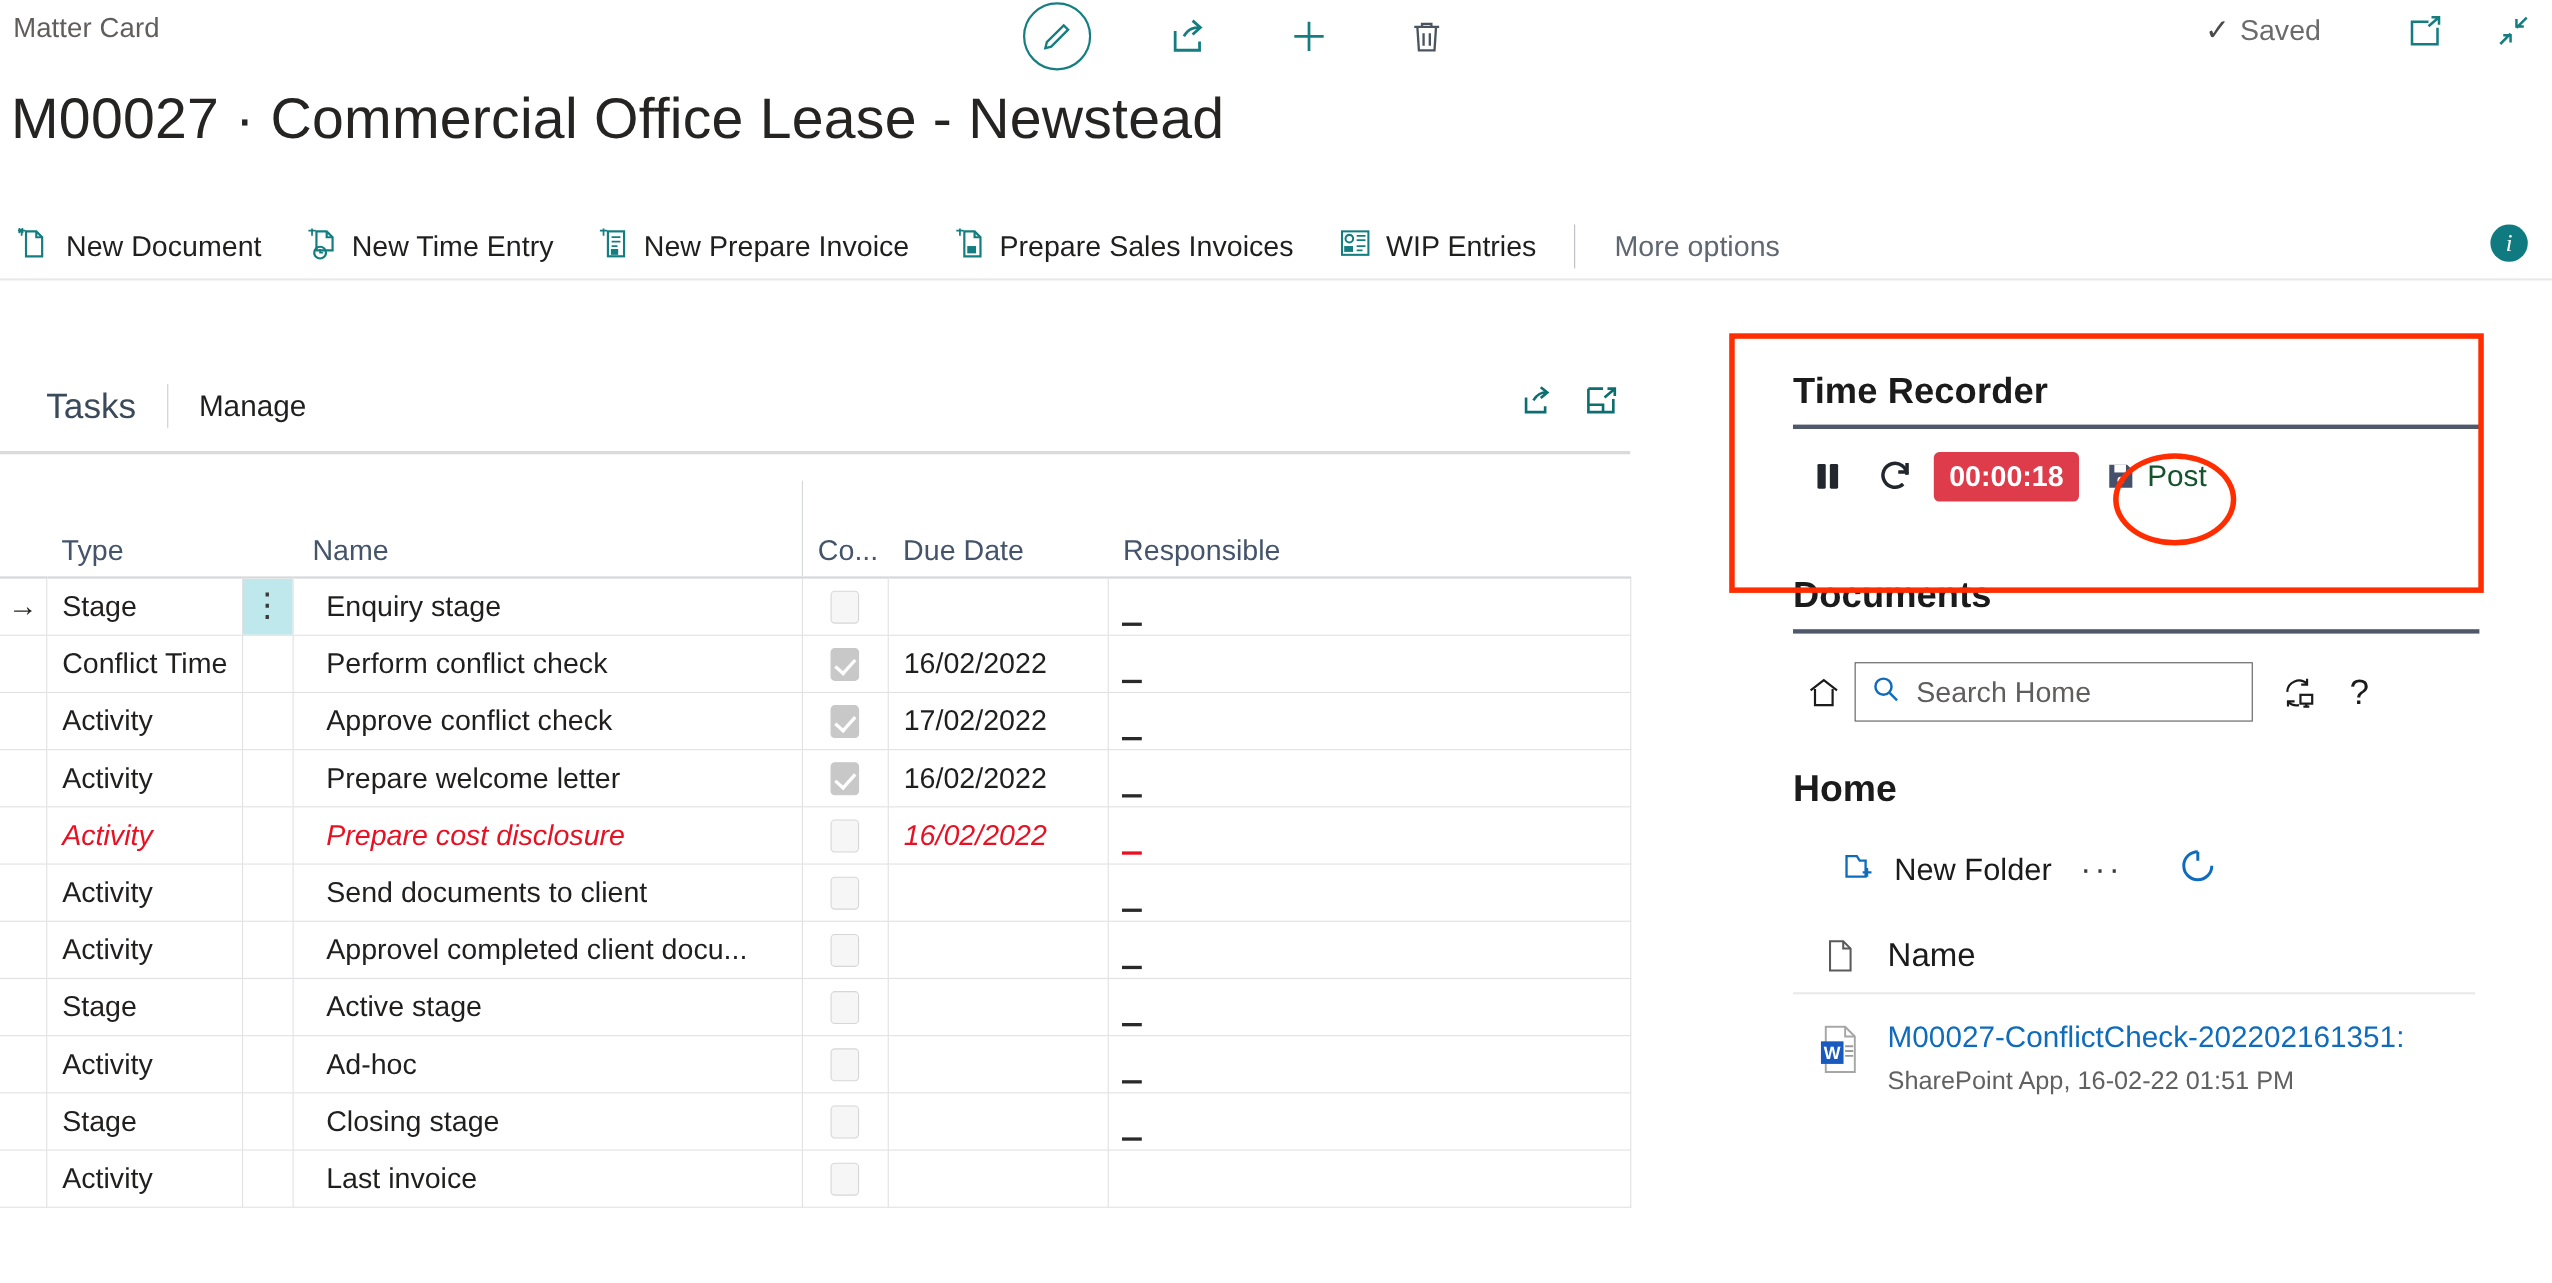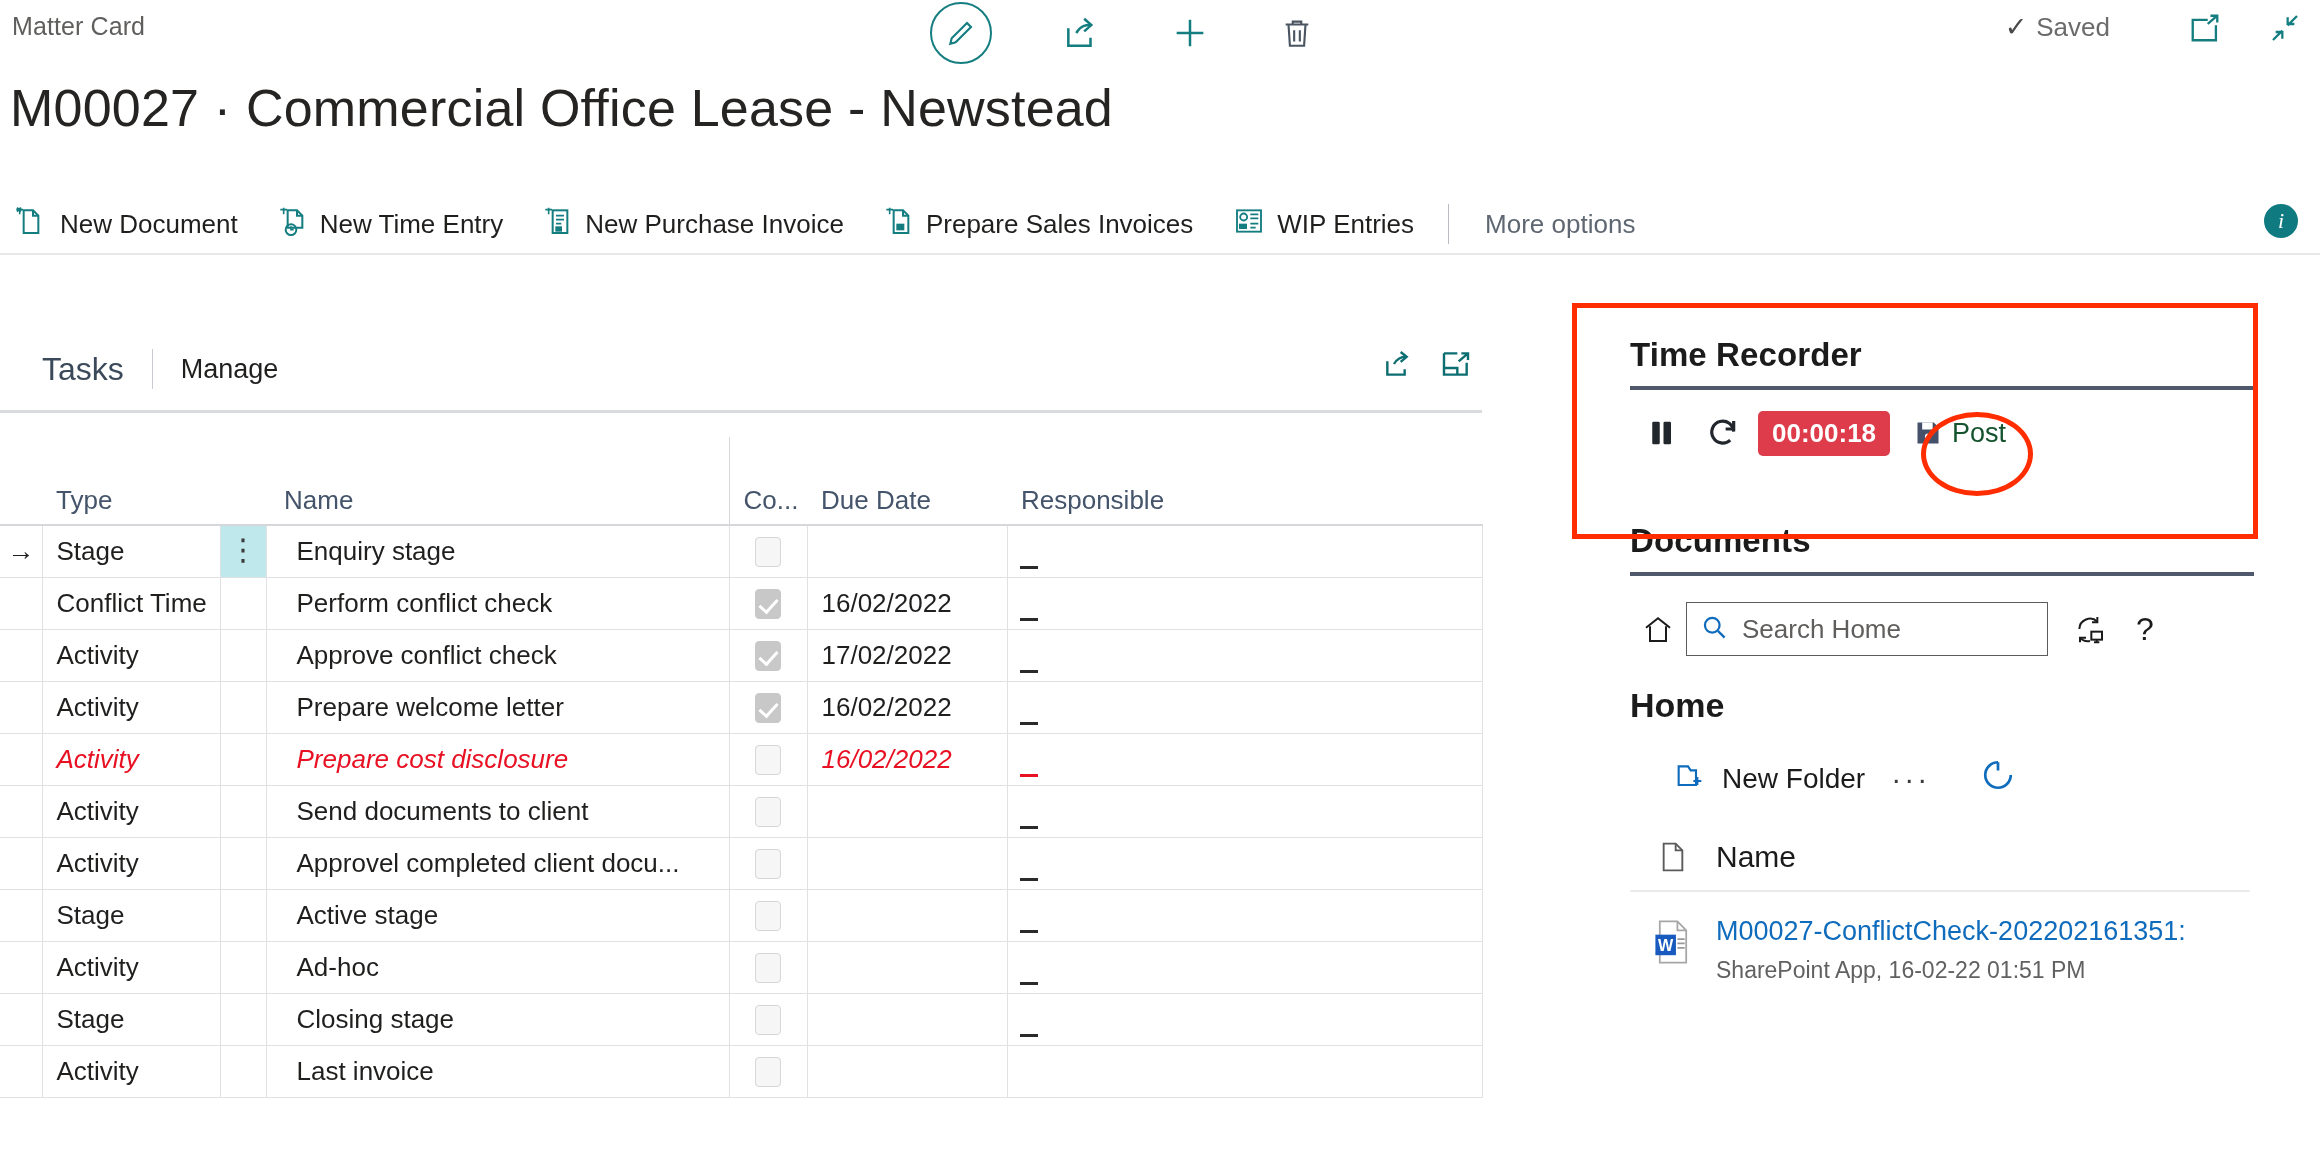--- a/index.html
+++ b/index.html
@@ -198,21 +198,21 @@
   }
   .search-input {
     border:none; outline:none; font-size:26px; color:#605e5c;
     font-family:"Liberation Sans", sans-serif; width:290px; background:transparent;
   }
   .search-input::placeholder { color:#605e5c; }
   .docs-tb-icon { margin-left:26px; cursor:pointer; display:flex; align-items:center; }
   .qmark { font-size:32px; color:#1b1b1b; margin-left:30px; cursor:pointer; }
 
   .home-heading {
-    font-size:34px; font-weight:700; color:#1b1b1b; margin-top:30px;
+    font-size:34px; font-weight:700; color:#1b1b1b; margin-top:42px;
   }
   .folder-row {
     display:flex; align-items:center; margin-top:36px; position:relative;
   }
   .newfolder {
     display:flex; align-items:center; gap:14px; margin-left:46px;
     font-size:28px; color:#1b1b1b; cursor:pointer;
   }
   .dots-btn { margin-left:26px; font-size:30px; color:#3b3b3b; letter-spacing:3px; cursor:pointer; }
   .refresh-btn { position:absolute; left:350px; top:-4px; cursor:pointer; }
@@ -316,21 +316,21 @@
 
     <div class="ribbon-item">
       <span>
         <svg width="30" height="32" viewBox="0 0 22 24" fill="none" stroke="#147d80" stroke-width="1.5">
           <rect x="7" y="4" width="11" height="17"></rect>
           <path d="M9.5 8h6M9.5 11h6M9.5 14h4" stroke-width="1.2"></path>
           <rect x="9" y="16" width="5" height="4" fill="#147d80" stroke="none"></rect>
           <path d="M4 2v5M1.5 3.5h5" stroke-width="1.2"></path>
         </svg>
       </span>
-      <span>New Purchase Invoice</span>
+      <span>New Prepare Invoice</span>
     </div>
 
     <div class="ribbon-item">
       <span>
         <svg width="30" height="32" viewBox="0 0 22 24" fill="none" stroke="#147d80" stroke-width="1.5">
           <path d="M7 4h7l4 4v13H7z"></path>
             <path d="M14 4v4h4"></path>
           <rect x="9" y="14" width="6" height="5" fill="#147d80" stroke="none"></rect>
           <path d="M4 2v5M1.5 3.5h5" stroke-width="1.2"></path>
         </svg>

